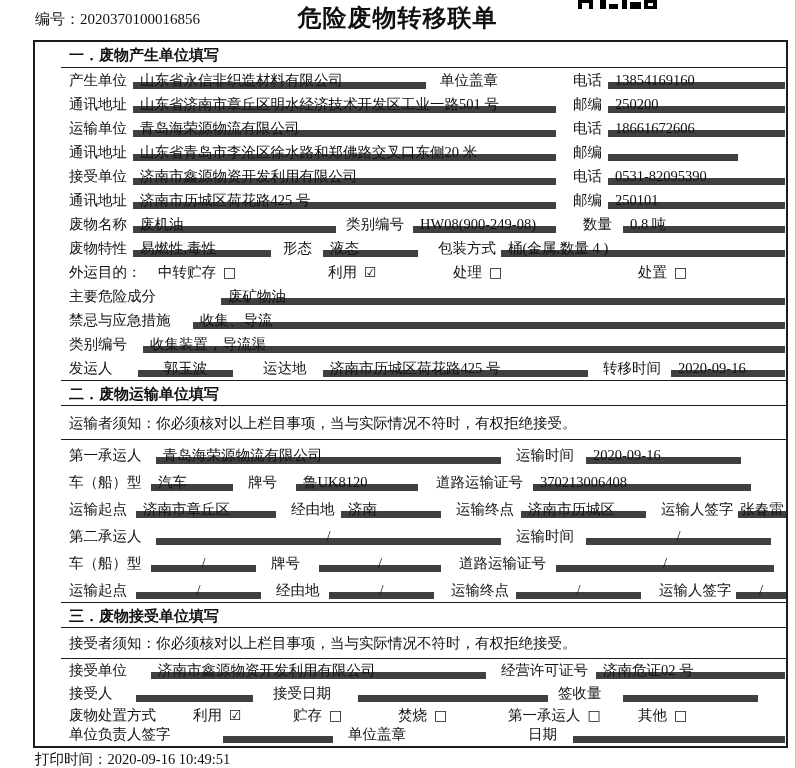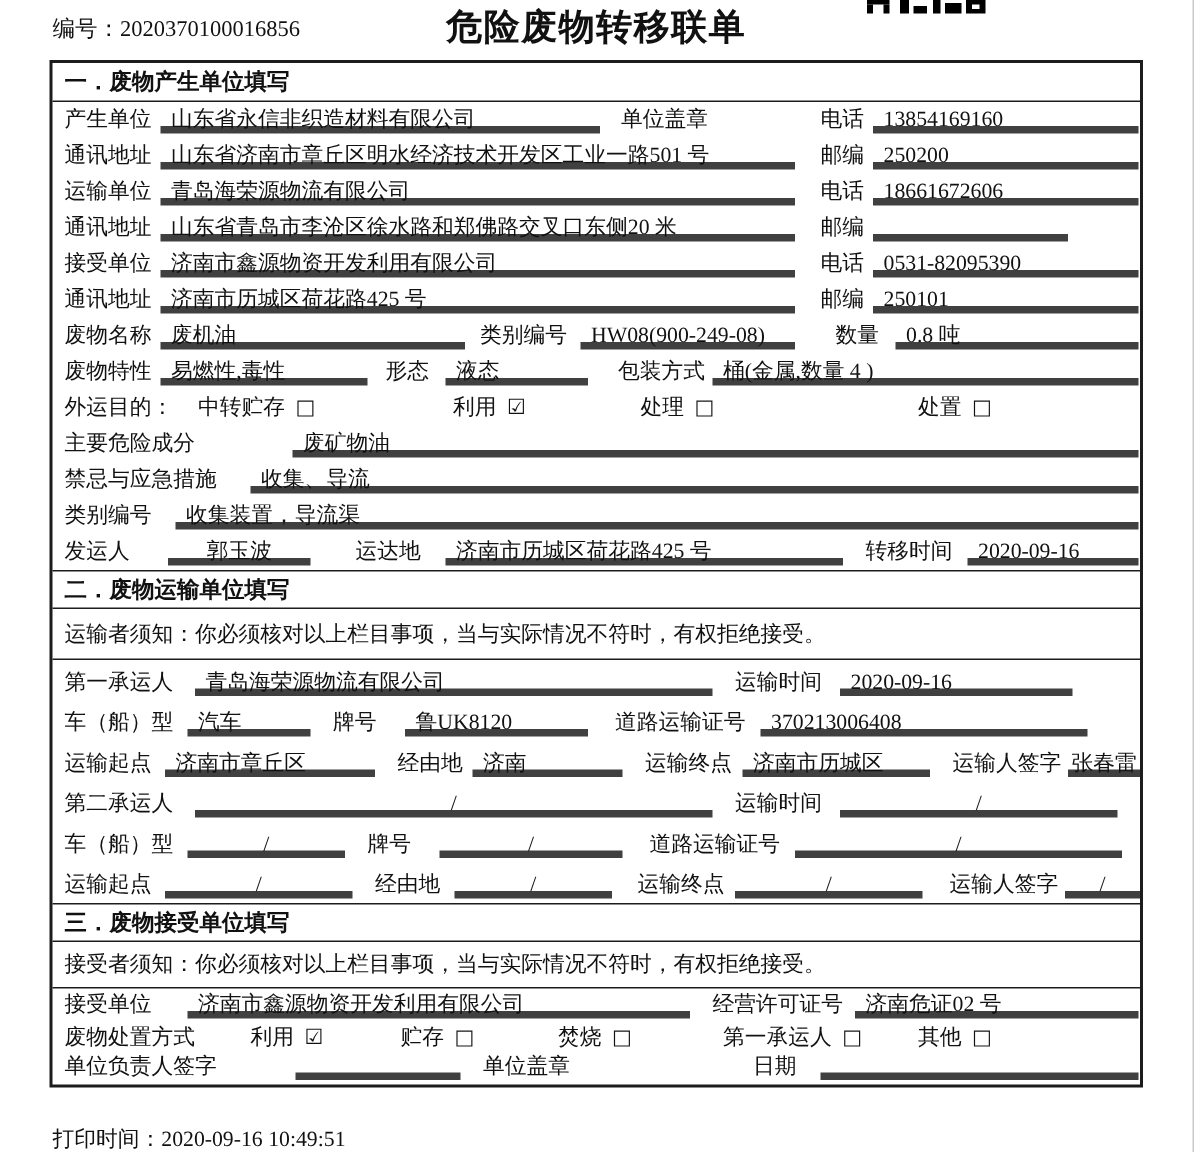--- a/index.html
+++ b/index.html
@@ -12,37 +12,37 @@
   }
   
   .doc-number{position:absolute;left:35px;top:10px;font-size:15px;white-space:nowrap;}
   .doc-title{position:absolute;left:0;right:0;top:2px;text-align:center;
     font-family:"Liberation Sans","DejaVu Sans",sans-serif;font-weight:bold;
     font-size:24px;letter-spacing:1px;}
   .qr-frag{position:absolute;left:578px;top:0;}
   
   .doc-table{
     position:absolute;left:33px;top:40px;width:725px;
-    border:2px solid #1c1c1c;background:#fff;
+    border:2px solid #1c1c1c;background:#fff;padding-left:26px;
   }
   .row{position:relative;width:100%;}
   .h24{height:24px;}
   .h27{height:27px;}
   .sec-head{
     height:26px;border-top:1.5px solid #1c1c1c;border-bottom:1.5px solid #1c1c1c;
     font-family:"Liberation Sans","DejaVu Sans",sans-serif;font-weight:bold;
     font-size:15px;line-height:26px;padding-left:8px;box-sizing:border-box;
   }
   .sec-head.first{border-top:none;}
   .notice{height:34px;border-bottom:1.5px solid #1c1c1c;font-size:14.5px;
     line-height:34px;padding-left:8px;box-sizing:border-box;}
   .notice.n3{height:31px;line-height:31px;}
   .lbl,.plain{position:absolute;bottom:3px;font-size:14.5px;white-space:nowrap;line-height:17px;}
   .val{
-    position:absolute;bottom:3px;border-bottom:5px solid #404040;
+    position:absolute;bottom:3px;border-bottom:7px solid #404040;
     font-size:14.5px;line-height:17px;height:17px;padding-left:7px;
     box-sizing:border-box;white-space:nowrap;overflow:visible;
   }
   .ctr{text-align:center;padding-left:0;}
   .opt{position:absolute;bottom:3px;font-size:14.5px;line-height:17px;white-space:nowrap;}
   .mark{font-family:"DejaVu Sans",sans-serif;font-size:14px;margin-left:7px;}
   
   .print-time{position:absolute;left:35px;top:750px;font-size:14.5px;text-align:right;}
 </style>
 </head>
@@ -221,20 +221,28 @@
   <div class="sec-head">三．废物接受单位填写</div>
   <div class="notice n3">接受者须知：你必须核对以上栏目事项，当与实际情况不符时，有权拒绝接受。</div>
 
   <div class="row" style="height:23px">
     <span class="lbl" style="left:8px">接受单位</span>
     <span class="val" style="left:90px;width:335px">济南市鑫源物资开发利用有限公司</span>
     <span class="lbl" style="left:440px">经营许可证号</span>
     <span class="val" style="left:535px;width:189px">济南危证02 号</span>
   </div>
 
+  <div class="row" style="height:23px">
+    <span class="lbl" style="left:8px">接受人</span>
+    <span class="val" style="left:75px;width:117px"></span>
+    <span class="lbl" style="left:212px">接受日期</span>
+    <span class="val" style="left:297px;width:190px"></span>
+    <span class="lbl" style="left:497px">签收量</span>
+    <span class="val" style="left:562px;width:135px"></span>
+  </div>
 
   <div class="row" style="height:22px">
     <span class="lbl" style="left:8px">废物处置方式</span>
     <span class="opt" style="left:132px"><span>利用</span><span class="mark">☑</span></span>
     <span class="opt" style="left:232px"><span>贮存</span><span class="mark">□</span></span>
     <span class="opt" style="left:337px"><span>焚烧</span><span class="mark">□</span></span>
     <span class="opt" style="left:447px"><span>第一承运人</span><span class="mark">□</span></span>
     <span class="opt" style="left:577px"><span>其他</span><span class="mark">□</span></span>
   </div>
 

